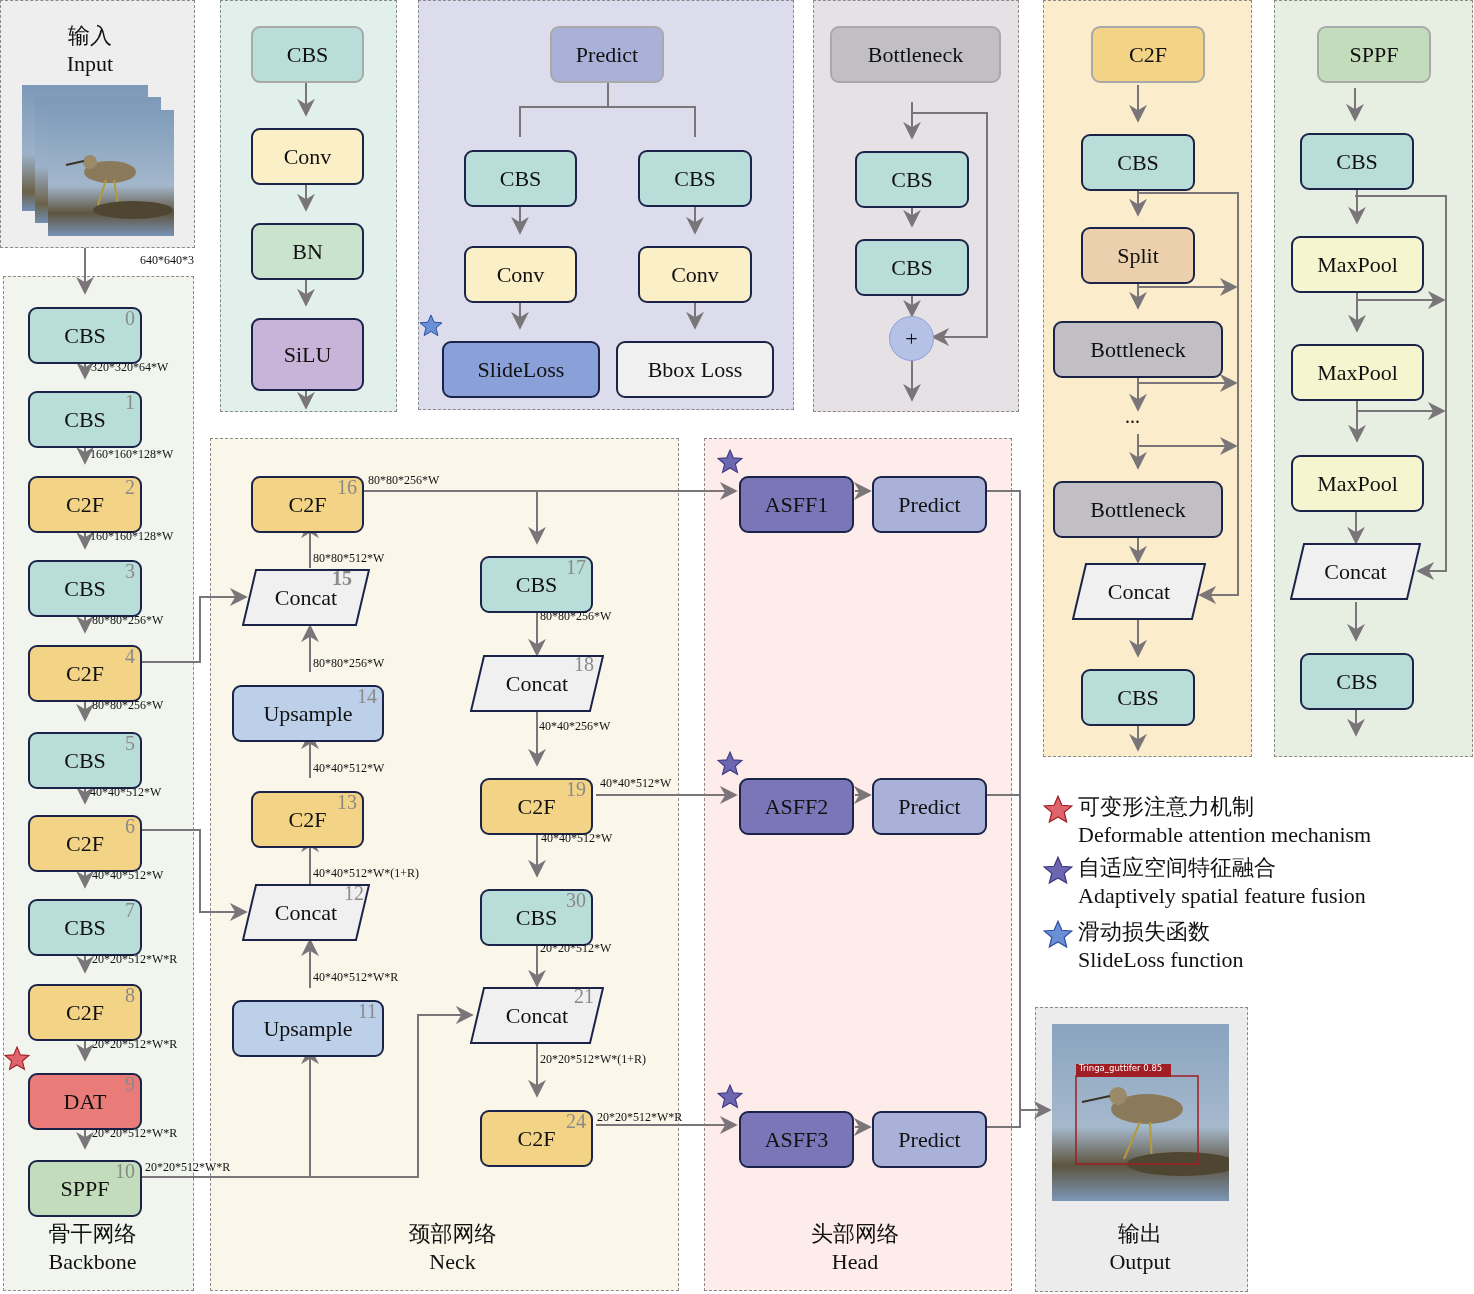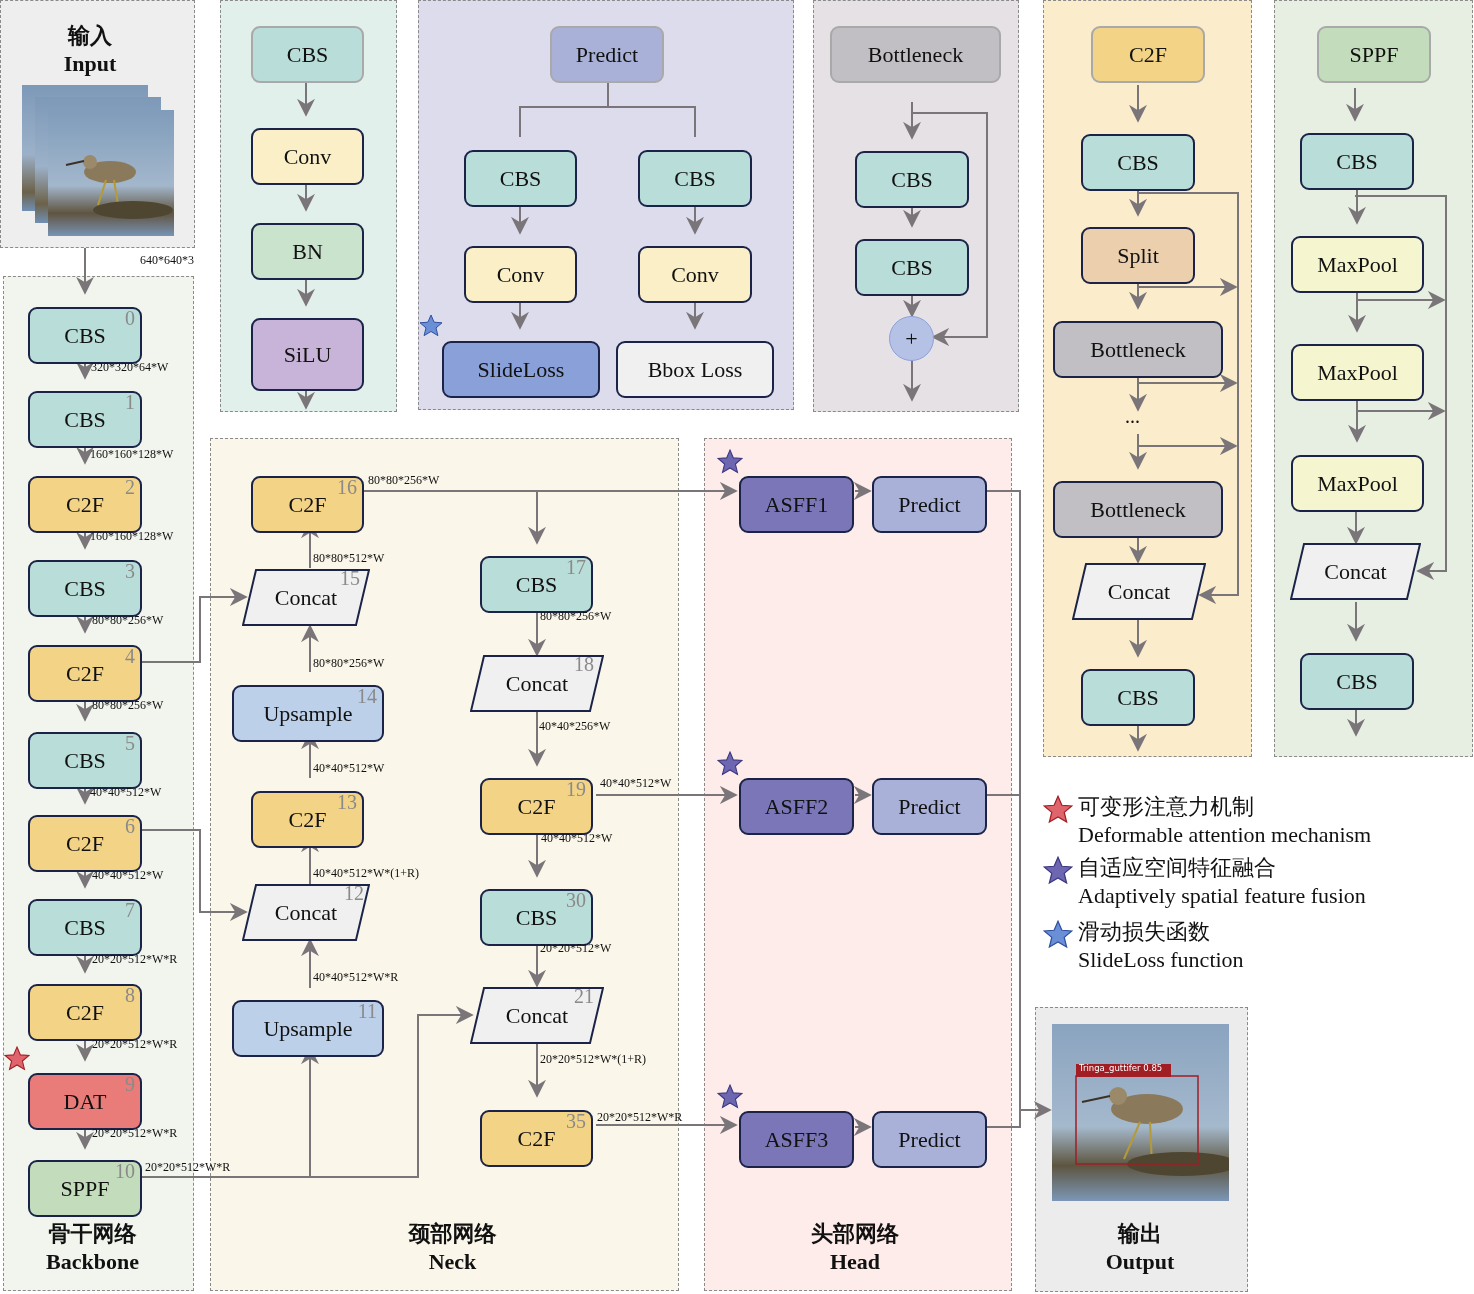--- a/index.html
+++ b/index.html
@@ -5,21 +5,21 @@
   html,body{margin:0;padding:0;background:#fff;}
   #root{position:relative;width:1474px;height:1294px;overflow:hidden;font-family:"Liberation Serif","DejaVu Serif",serif;color:#111;}
   .panel{position:absolute;border:1.5px dashed #8a8a8a;box-sizing:border-box;}
   .box{position:absolute;box-sizing:border-box;border:2px solid #1b2448;border-radius:9px;display:flex;align-items:center;justify-content:center;font-size:22px;margin-top:12px;}
   .box.soft{border:2px solid #a9a9a9;}
   .idx{position:absolute;right:5px;top:-2px;font-size:20px;color:#8a8a8a;}
   .para{position:absolute;display:flex;align-items:center;justify-content:center;font-size:22px;}
   .para svg{position:absolute;left:0;top:0;}
   .para span.t{position:relative;}
   .lbl{position:absolute;font-size:12px;white-space:nowrap;color:#111;}
-  .title{position:absolute;text-align:center;font-size:22px;line-height:28px;font-weight:bold;}
+  .title{position:absolute;text-align:center;font-size:22px;line-height:28px;}
   #wires{position:absolute;left:0;top:0;pointer-events:none;}
   .legend-row{position:absolute;font-size:22px;line-height:28px;}
   .photo{position:absolute;overflow:hidden;}
 </style>
 </head>
 <body>
 
 <div id="root">
 
   <div class="panel" style="left:0;top:0;width:195px;height:248px;background:#eeeeee;"></div>
@@ -241,21 +241,21 @@
     </div>
   <div class="box" style="left:232px;top:673px;width:152px;height:57px;background:#bcd0ea;">
       <span>Upsample</span>
       <span class="idx">14</span>
     </div>
   <div class="para" style="left:242px;top:569px;width:128px;height:57px;">
     <svg width="128" height="57">
         <polygon points="14,1 127,1 114,56 1,56" fill="#f0f0f0" stroke="#1b2448" stroke-width="2"></polygon>
       </svg>
     <span class="t">Concat</span>
-      <span class="idx" style="right:10px;">15</span>
+      <span class="idx" style="right:18px;font-weight:bold;">15</span>
   </div>
   <div class="box" style="left:251px;top:464px;width:113px;height:57px;background:#f3d386;">
       <span>C2F</span>
       <span class="idx">16</span>
     </div>
   <div class="box" style="left:480px;top:544px;width:113px;height:57px;background:#b9ddd8;">
       <span>CBS</span>
       <span class="idx">17</span>
     </div>
   <div class="para" style="left:470px;top:655px;width:134px;height:57px;">
@@ -275,21 +275,21 @@
     </div>
   <div class="para" style="left:470px;top:987px;width:134px;height:57px;">
     <svg width="134" height="57">
         <polygon points="14,1 133,1 120,56 1,56" fill="#f0f0f0" stroke="#1b2448" stroke-width="2"></polygon>
       </svg>
     <span class="t">Concat</span>
       <span class="idx" style="right:10px;">21</span>
   </div>
   <div class="box" style="left:480px;top:1098px;width:113px;height:57px;background:#f3d386;">
       <span>C2F</span>
-      <span class="idx">35</span>
+      <span class="idx">24</span>
     </div>
 
   <div class="lbl" style="left:313px;top:970px;">40*40*512*W*R</div>
   <div class="lbl" style="left:313px;top:866px;">40*40*512*W*(1+R)</div>
   <div class="lbl" style="left:313px;top:761px;">40*40*512*W</div>
   <div class="lbl" style="left:313px;top:656px;">80*80*256*W</div>
   <div class="lbl" style="left:313px;top:551px;">80*80*512*W</div>
   <div class="lbl" style="left:368px;top:473px;">80*80*256*W</div>
   <div class="lbl" style="left:540px;top:609px;">80*80*256*W</div>
   <div class="lbl" style="left:539px;top:719px;">40*40*256*W</div>

